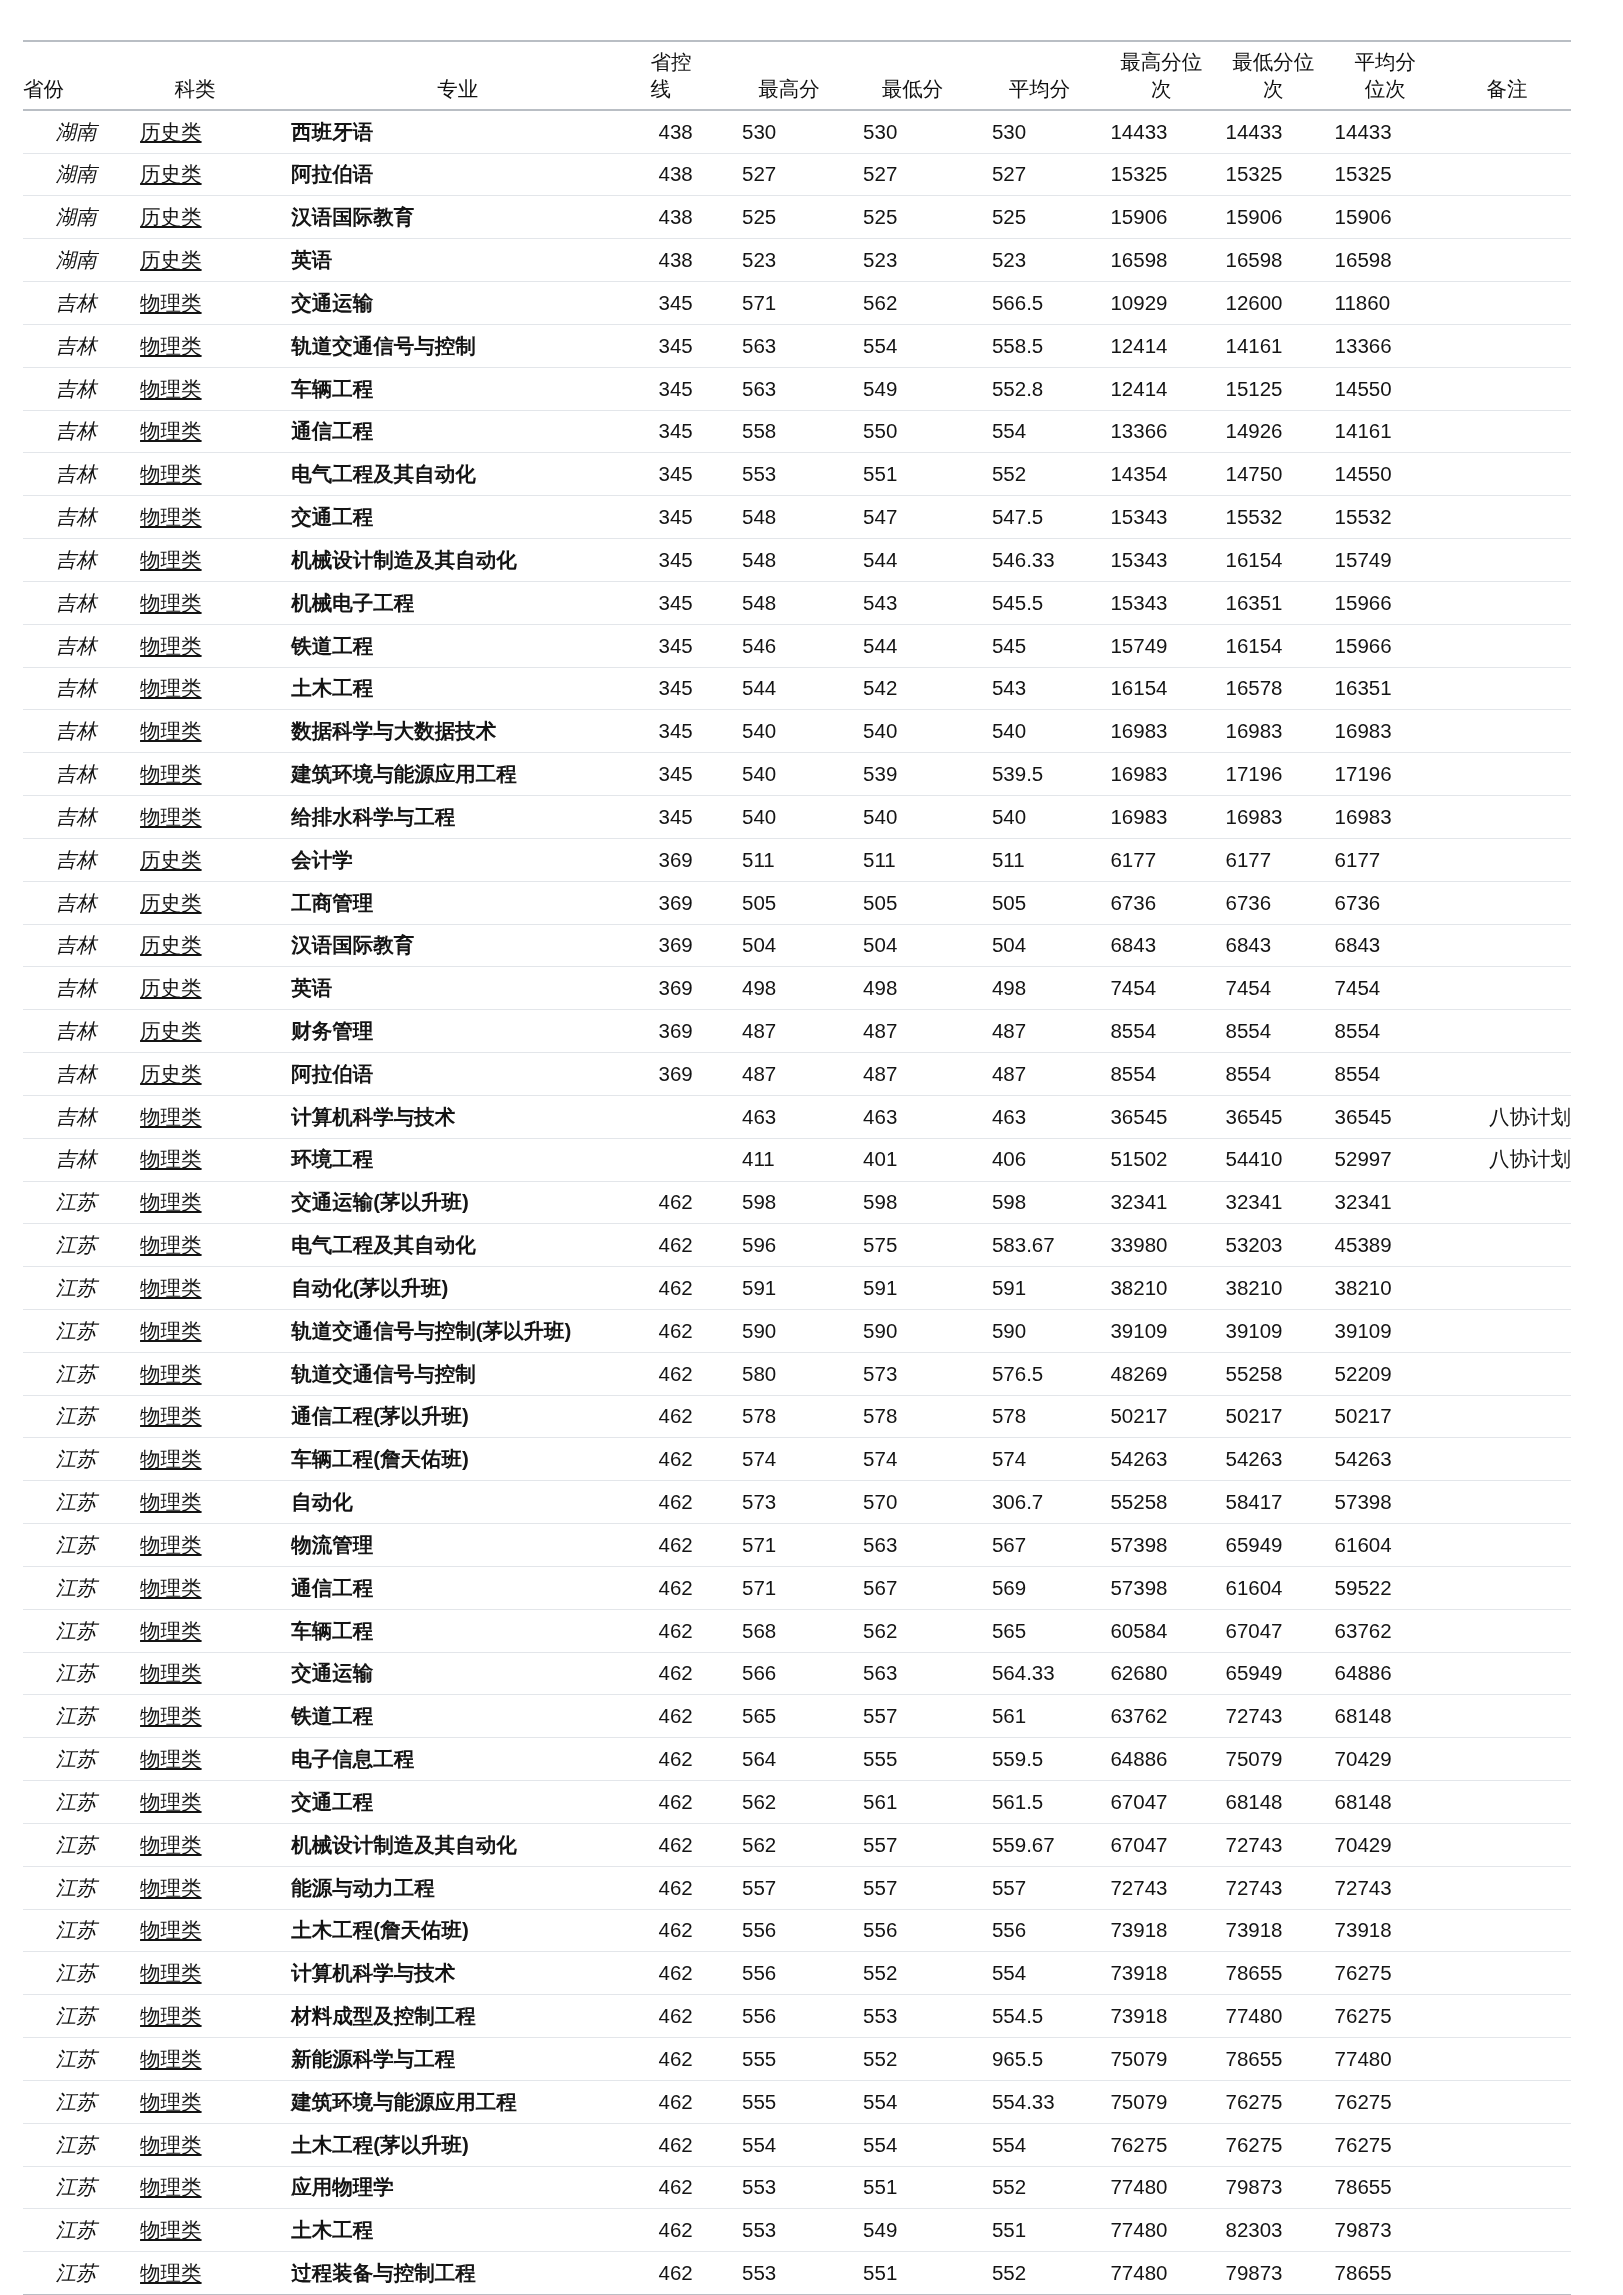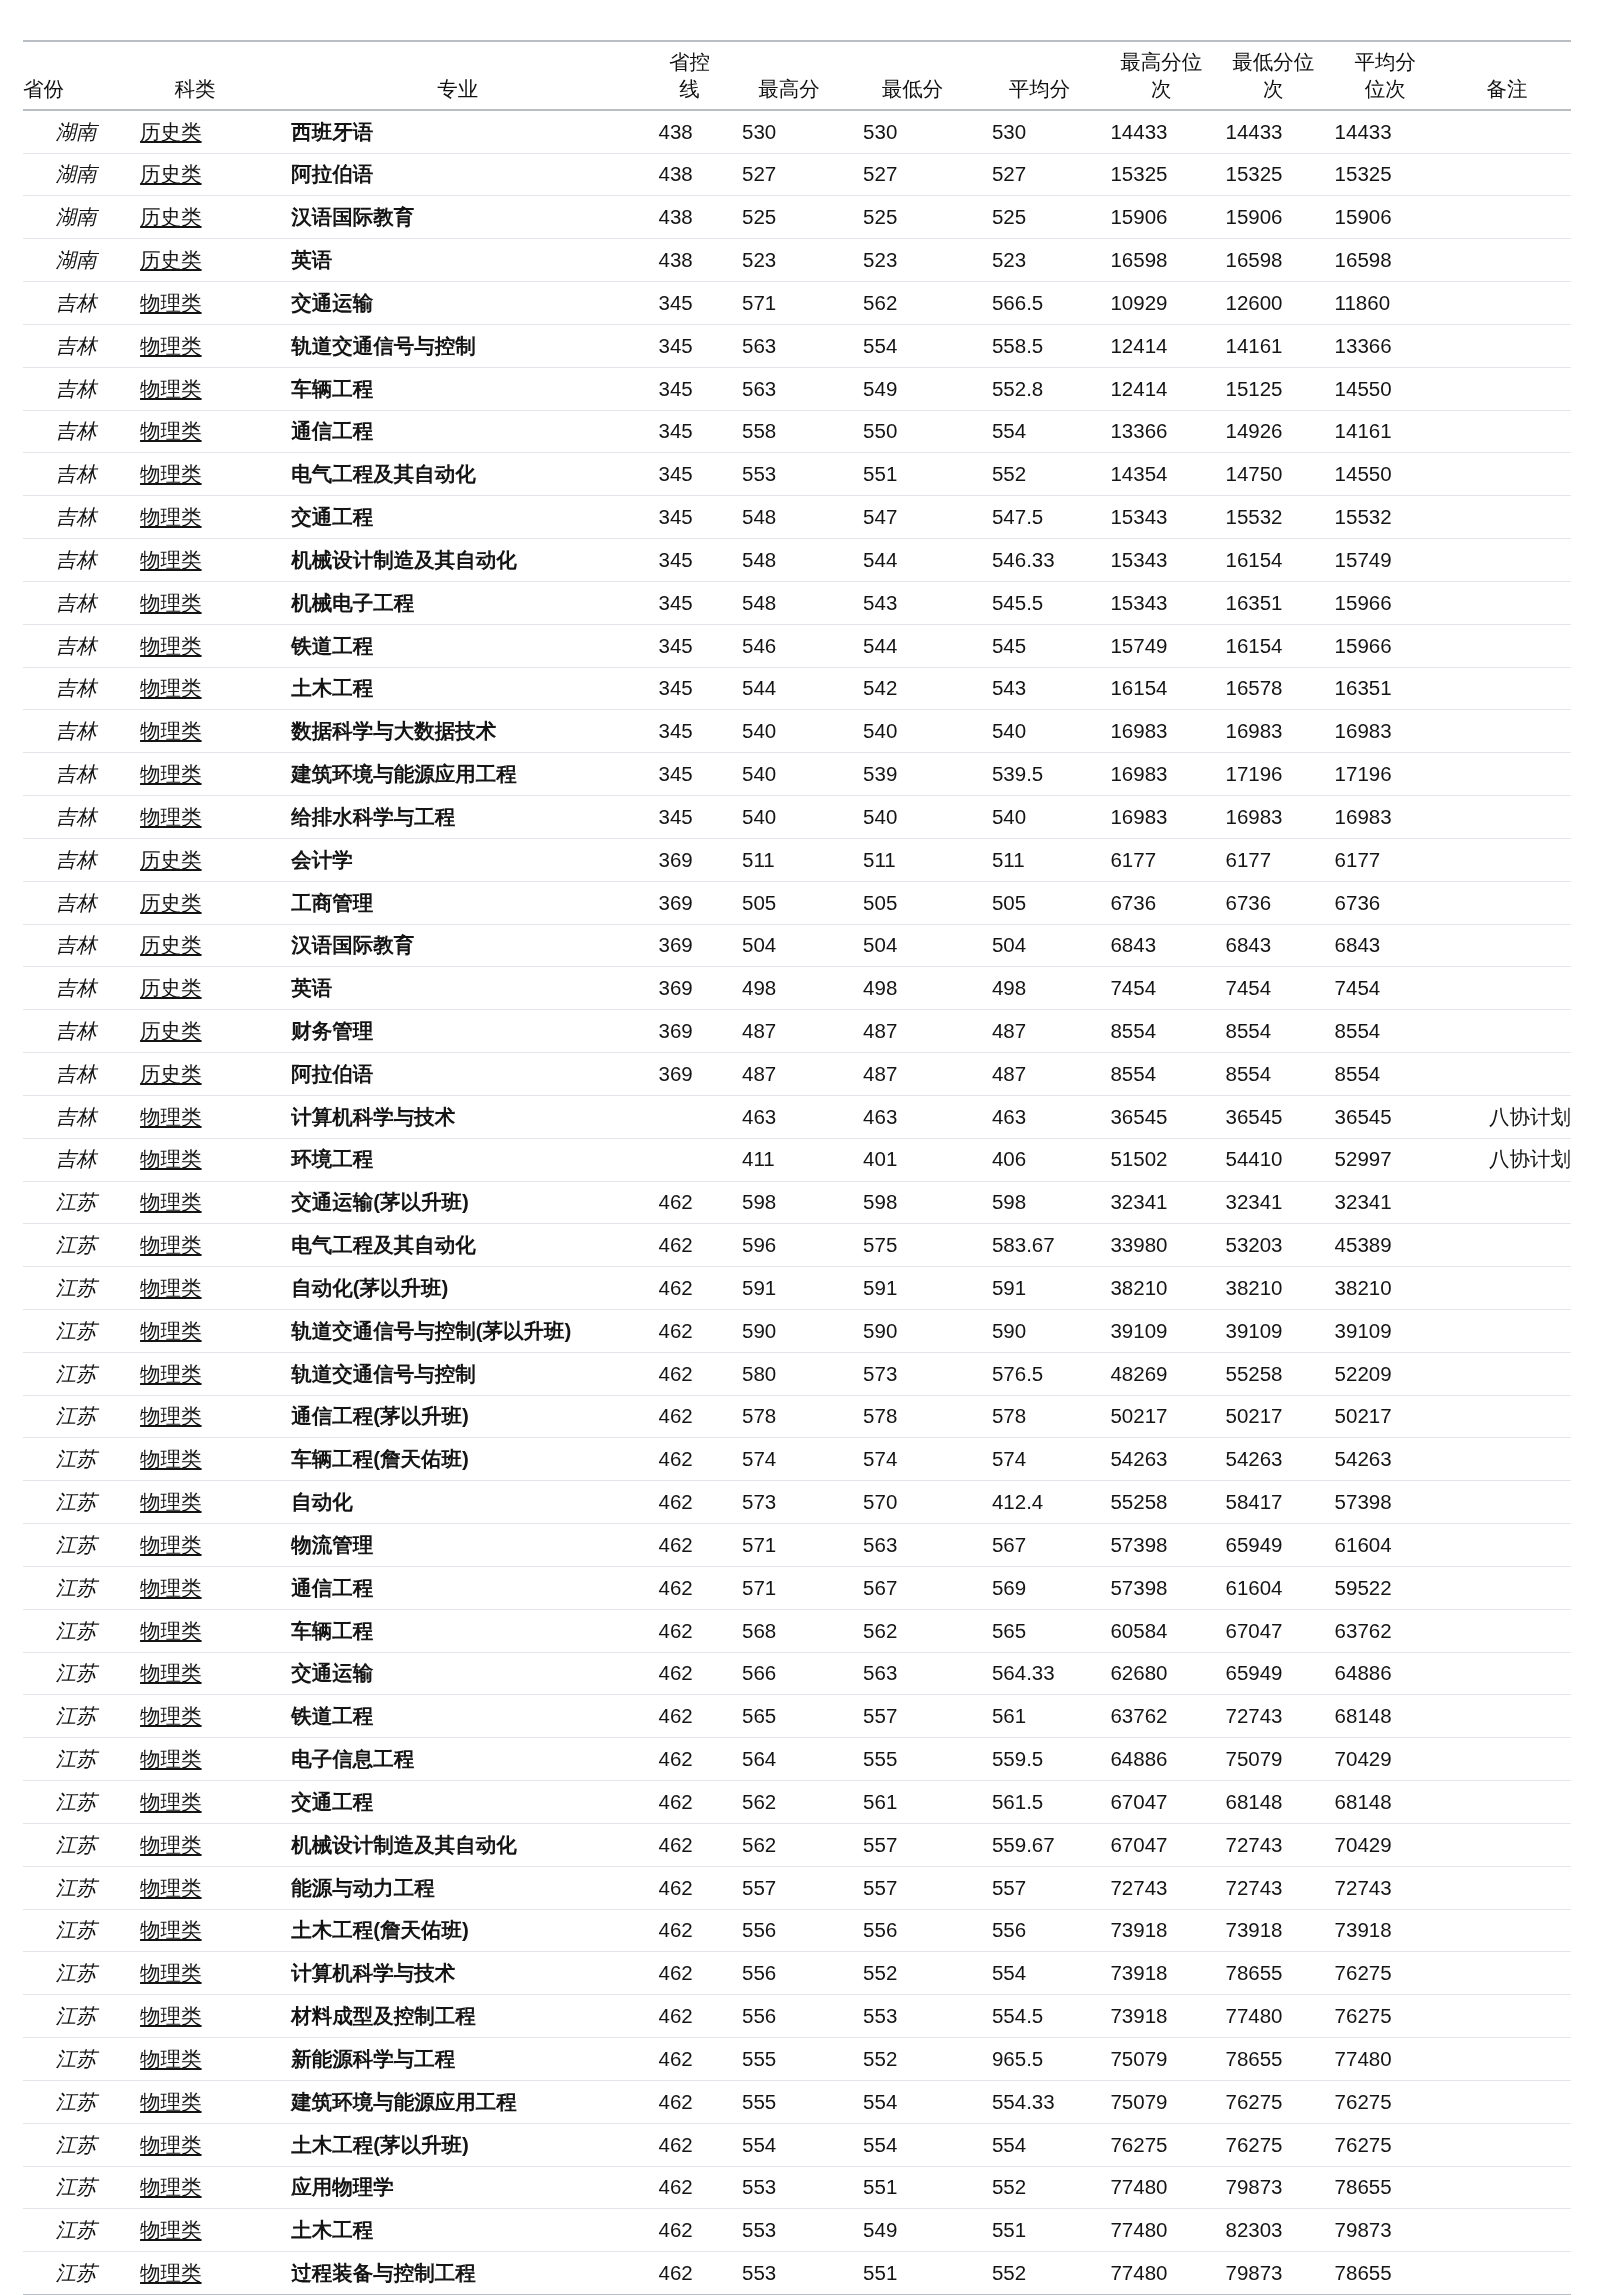--- a/index.html
+++ b/index.html
@@ -65,21 +65,21 @@
   col.c-min     { width: 126px; }
   col.c-avg     { width: 128px; }
   col.c-rankmax { width: 115px; }
   col.c-rankmin { width: 109px; }
   col.c-rankavg { width: 115px; }
   col.c-note    { width: 128px; }
 
   .th-prov   { text-align: left;   padding-left: 4.1px; margin-left: 36px; }
   .th-cat    { text-align: center; }
   .th-major  { text-align: center; }
-  .th-line   { text-align: center; }
+  .th-line   { text-align: left; }
   .th-num    { text-align: center; }
   .th-note   { text-align: center; }
 
   .td-prov   { text-align: center;  padding-left: 4.1px !important; font-style: italic; }
   .td-cat    { text-align: left;  padding-left: 15px !important; text-decoration: underline; }
   .td-major  { text-align: left;  padding-left: 26px !important; font-weight: bold; }
   .td-line   { text-align: left;  padding-left: 8.2px !important; }
   .td-max    { text-align: left;  padding-left: 13.6px !important; }
   .td-min    { text-align: left;  padding-left: 13.6px !important; }
   .td-avg    { text-align: left;  padding-left: 16.4px !important; }
@@ -595,21 +595,21 @@
           <td class="td-rank">54263</td>
           <td class="td-note"></td>
         </tr>
         <tr>
           <td class="td-prov">江苏</td>
           <td class="td-cat">物理类</td>
           <td class="td-major">自动化</td>
           <td class="td-line">462</td>
           <td class="td-max">573</td>
           <td class="td-min">570</td>
-          <td class="td-avg">412.4</td>
+          <td class="td-avg">306.7</td>
           <td class="td-rank">55258</td>
           <td class="td-rank">58417</td>
           <td class="td-rank">57398</td>
           <td class="td-note"></td>
         </tr>
         <tr>
           <td class="td-prov">江苏</td>
           <td class="td-cat">物理类</td>
           <td class="td-major">物流管理</td>
           <td class="td-line">462</td>

